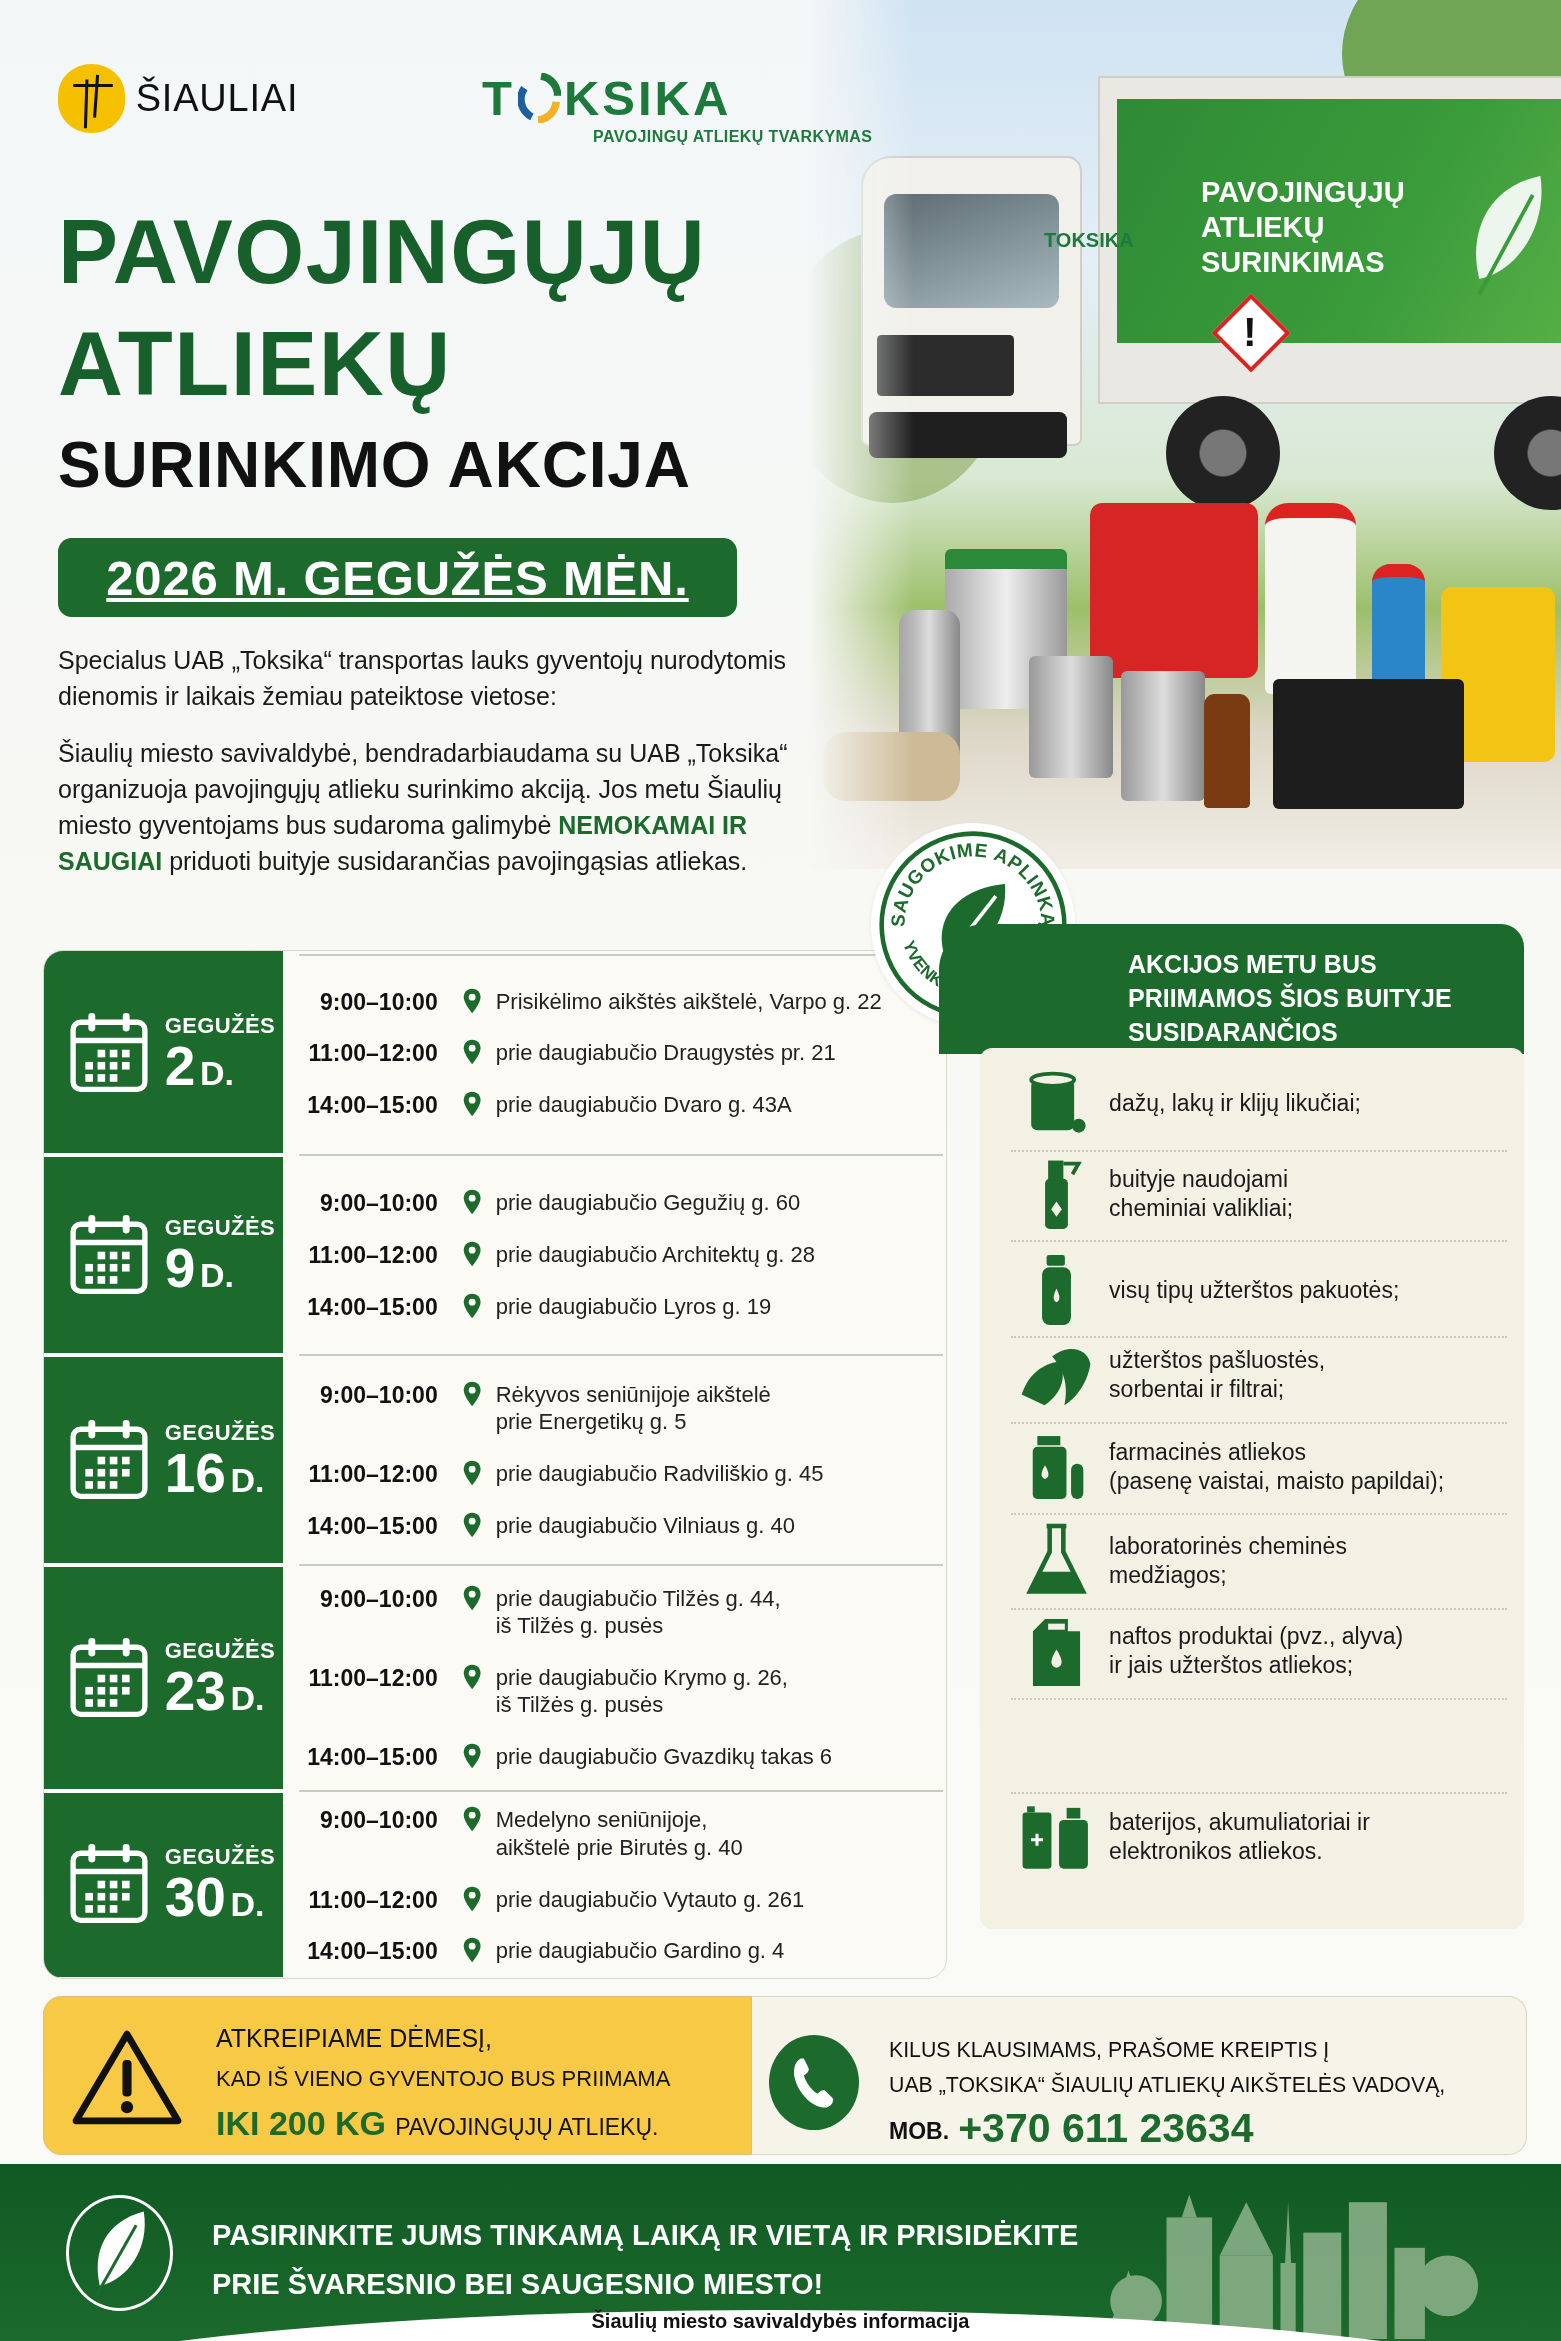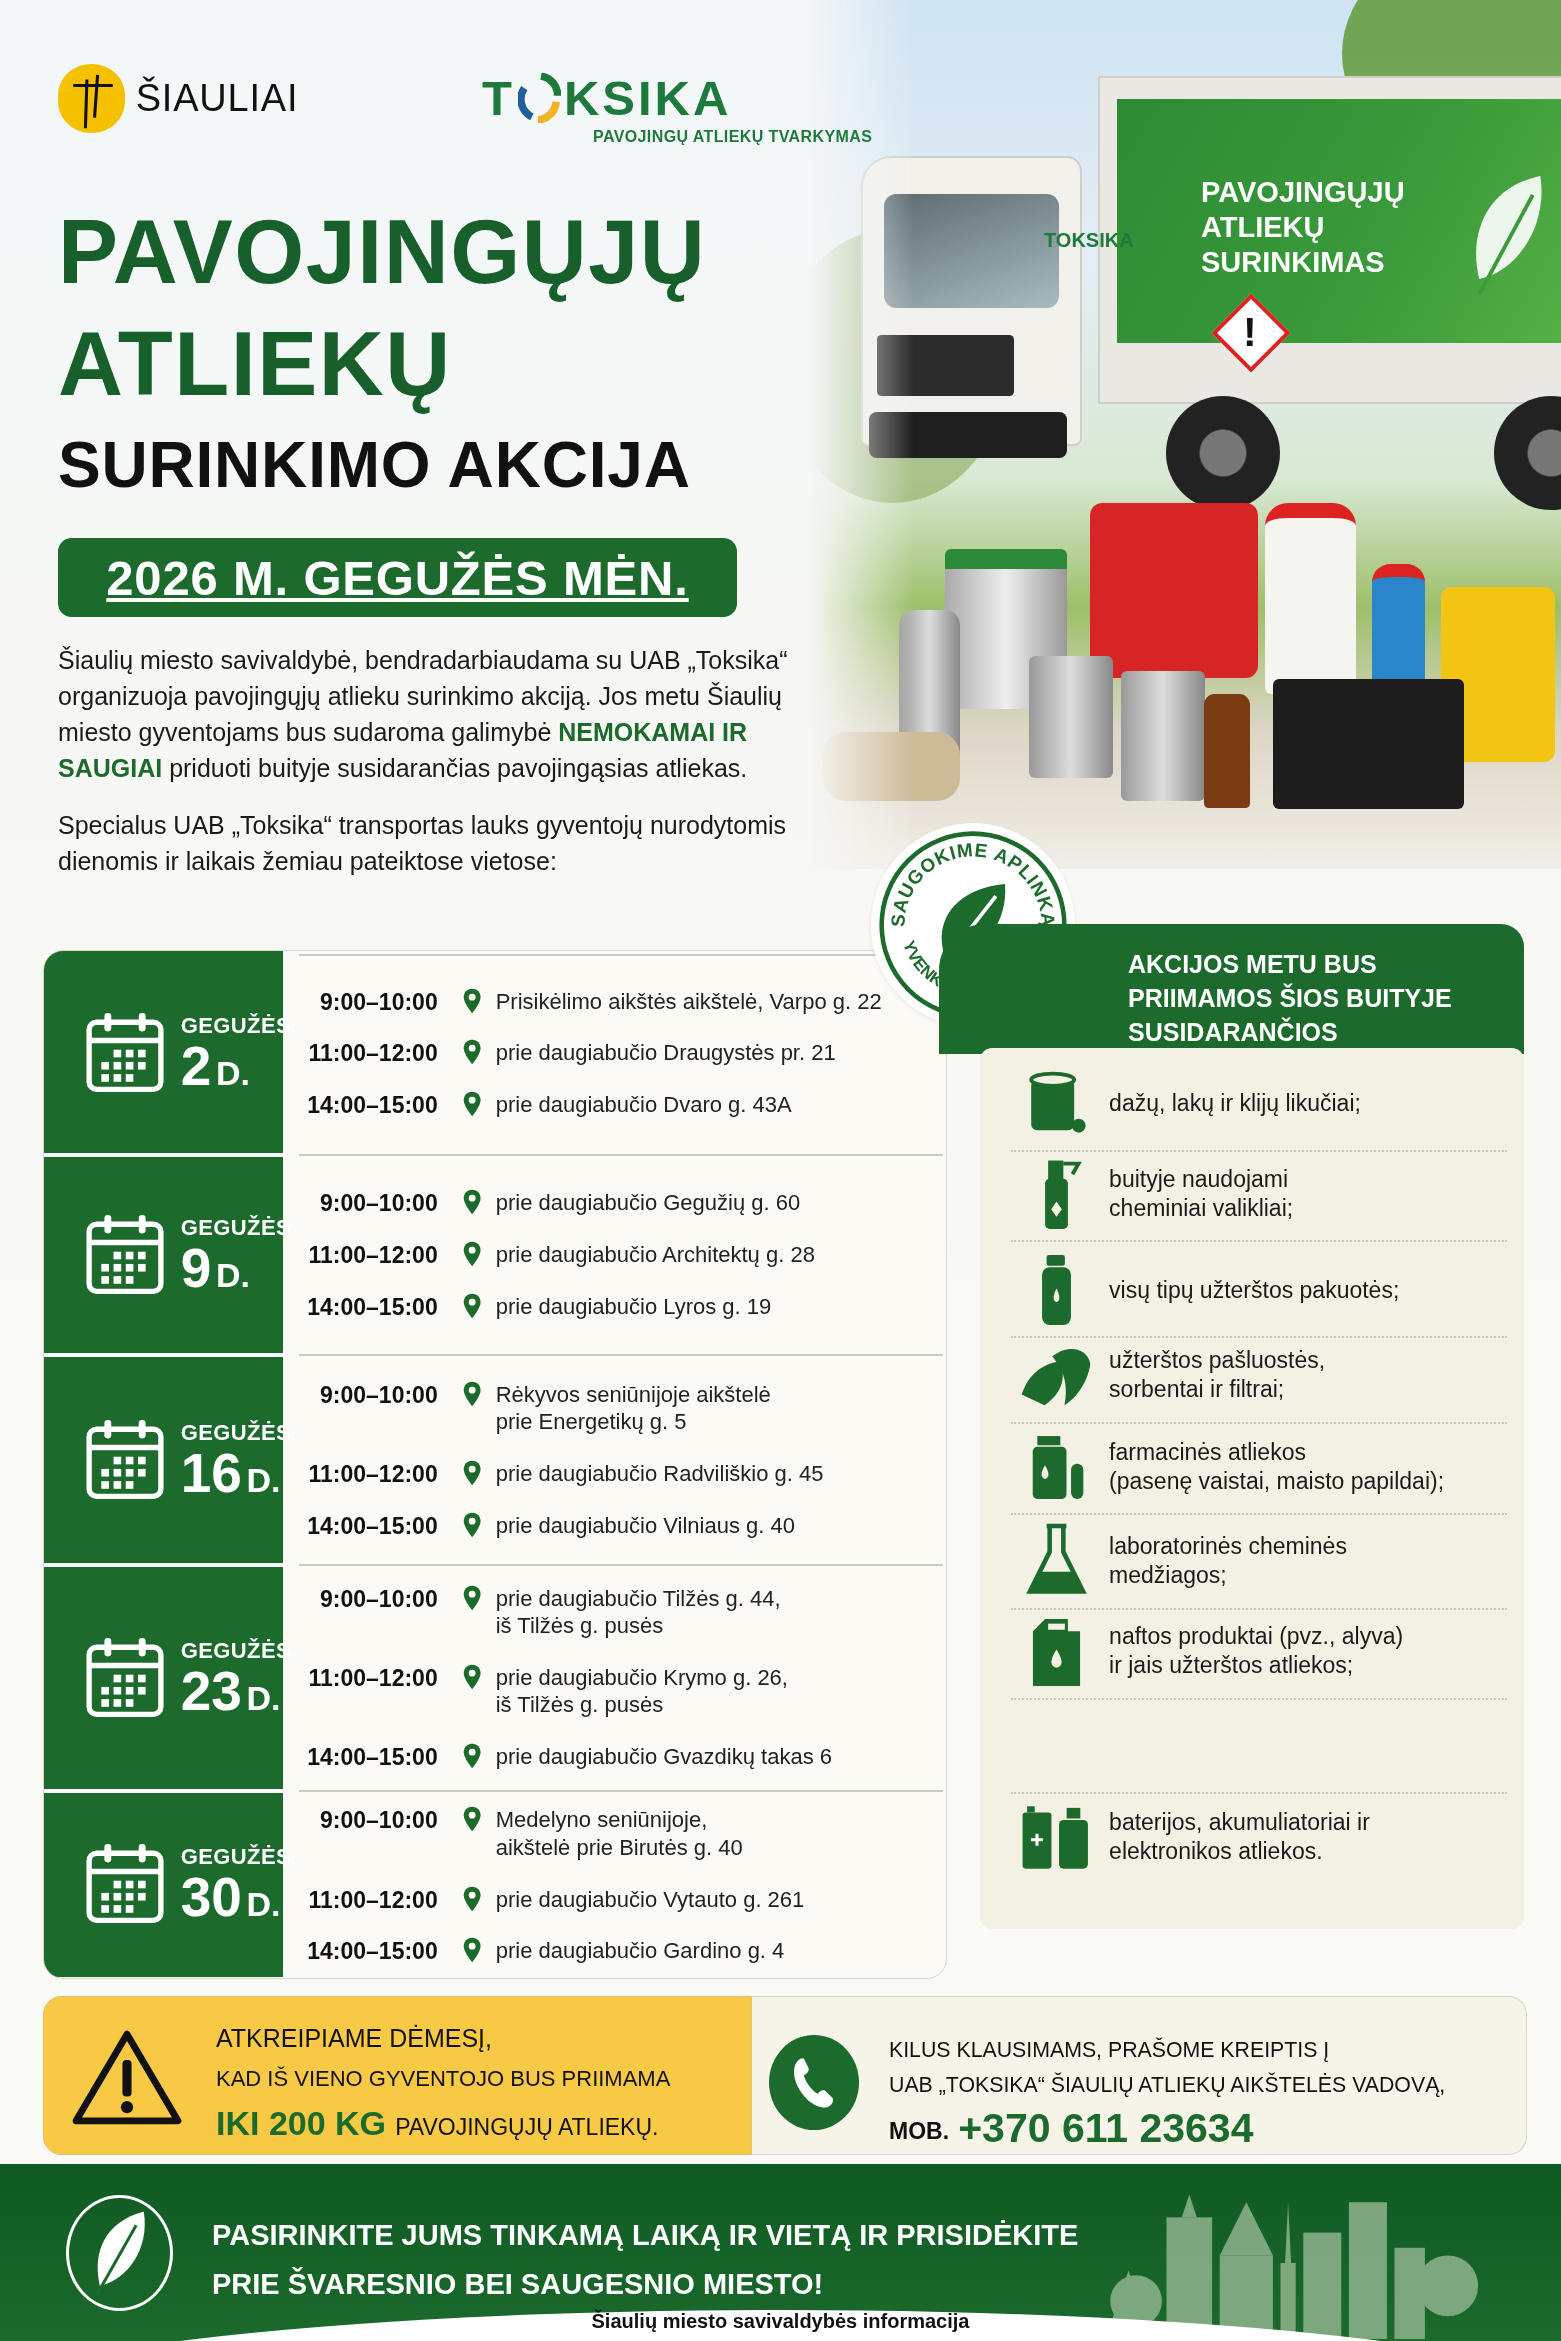--- a/index.html
+++ b/index.html
@@ -87,21 +87,21 @@
 
   
   .schedule {
     left: 43px; top: 950px; width: 904px; height: 1029px;
     background: #fbfaf4; border-radius: 20px; border: 1.5px solid #d8d8cf; overflow: hidden;
   }
   .day-row { position: absolute; left: 0; width: 100%; }
   .day-block {
     position: absolute; left: 0; top: 0; width: 239px; height: 100%;
     background: #1c6a2c; color: #fff;
-    display: flex; align-items: center; padding-left: 39px; gap: 13.7px;
+    display: flex; align-items: center; padding-left: 23px; gap: 13.7px;
   }
   .day-block .lbl { font-size: 22px; font-weight: 700; letter-spacing: 0.4px; }
   .day-block .num { font-size: 55px; font-weight: 700; line-height: 1; }
   .day-block .num small { font-size: 34px; margin-left: 4.6px; }
   .day-sep { position: absolute; left: 0; width: 239px; height: 3.8px; background: #fff; }
   .row-sep { position: absolute; left: 255px; width: 644px; height: 2.3px; background: #c8cdc2; }
   .slot { position: absolute; left: 255px; width: 640px; display: flex; align-items: flex-start; }
   .slot .time { width: 160px; text-align: right; font-size: 23px; font-weight: 700; color: #111; padding-right: 21.3px; line-height: 29px; }
   .slot .pin { width: 26px; height: 29px; display: flex; align-items: flex-start; justify-content: center; }
   .slot .place { font-size: 22px; color: #222; line-height: 27.4px; padding-left: 10.7px; white-space: pre-line; }
@@ -234,22 +234,22 @@
   </div>
   <div class="tag">PAVOJINGŲ ATLIEKŲ TVARKYMAS</div>
 </div>
 
 <div class="abs title-1">PAVOJINGŲJŲ</div>
 <div class="abs title-2">ATLIEKŲ</div>
 <div class="abs title-3">SURINKIMO AKCIJA</div>
 <div class="abs date-badge">2026 M. GEGUŽĖS MĖN.</div>
 
 <div class="abs intro">
+  <p>Specialus UAB „Toksika“ transportas lauks gyventojų nurodytomis dienomis ir laikais žemiau pateiktose vietose:</p>
   <p><span>Šiaulių miesto savivaldybė, bendradarbiaudama su UAB „Toksika“ organizuoja pavojingųjų atlieku surinkimo akciją. Jos metu Šiaulių miesto gyventojams bus sudaroma galimybė </span><span class="hl">NEMOKAMAI IR SAUGIAI</span><span> priduoti buityje susidarančias pavojingąsias atliekas.</span></p>
-  <p>Specialus UAB „Toksika“ transportas lauks gyventojų nurodytomis dienomis ir laikais žemiau pateiktose vietose:</p>
 </div>
 
 <div class="abs schedule" id="schedule">
     <div class="day-row" style="top: 0px; height: 204px;">
       <div class="day-block">
         <span><svg width="84" height="84" viewBox="0 0 110 110">
             <rect x="8" y="16" width="94" height="88" rx="10" fill="none" stroke="#fff" stroke-width="7"></rect>
             <line x1="8" y1="40" x2="102" y2="40" stroke="#fff" stroke-width="7"></line>
             <rect x="28" y="4" width="9" height="24" rx="4" fill="#fff"></rect>
             <rect x="73" y="4" width="9" height="24" rx="4" fill="#fff"></rect>

